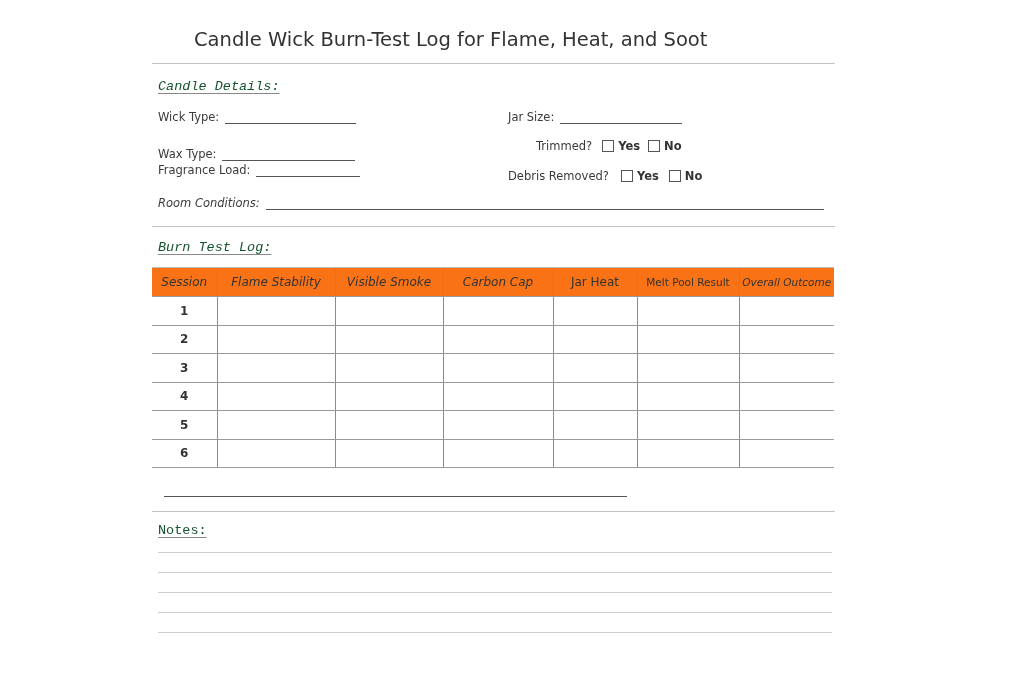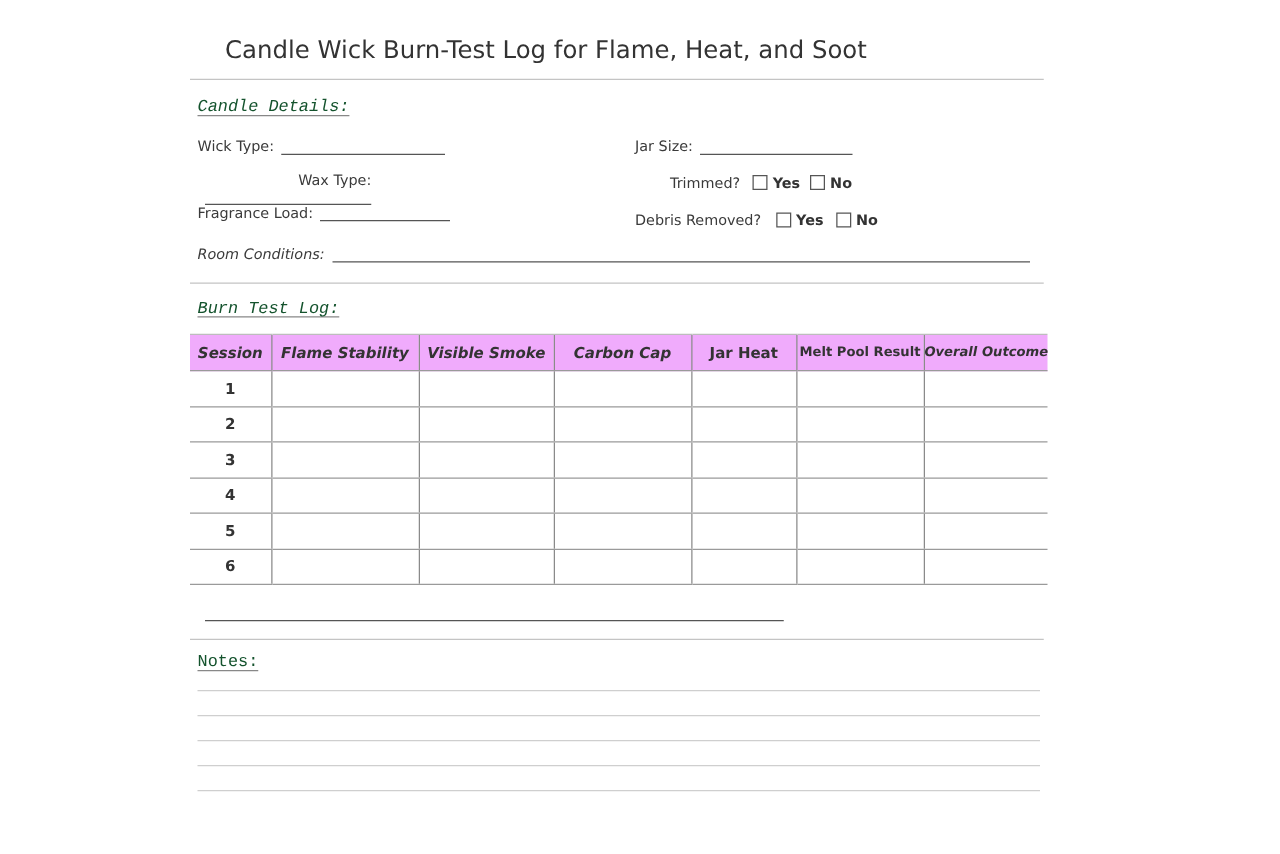--- a/index.html
+++ b/index.html
@@ -10,21 +10,21 @@
     body {
       width: 1024px;
       height: 683px;
       position: relative;
       overflow: hidden;
       font-family: "DejaVu Sans", sans-serif;
       color: #2a2a2a;
     }
     .abs { position: absolute; }
     .title {
-      left: 180px;
+      left: 194px;
       top: 28px;
       font-size: 19.5px;
       color: #333;
       letter-spacing: 0px;
       white-space: nowrap;
     }
     .hrule {
       position: absolute;
       height: 0;
       border-top: 1.5px solid #c4c4c4;
@@ -75,22 +75,22 @@
     .cb-label { font-weight: bold; color: #333; font-size: 11.5px; }
     table.log {
       position: absolute;
       left: 152px;
       top: 267px;
       border-collapse: collapse;
       table-layout: fixed;
       font-size: 12px;
     }
     table.log th {
-      background: #f0abfc;
-      font-weight: bold;
+      background: #f97316;
+      font-weight: normal;
       font-style: italic;
       color: #333;
       height: 28px;
       border-top: 1.5px solid #bdbdbd;
       border-bottom: 1.5px solid #9a9a9a;
       padding: 0;
       text-align: center;
       white-space: nowrap;
       font-size: 12px;
     }
@@ -121,21 +121,21 @@
 
 <div class="abs title">Candle Wick Burn-Test Log for Flame, Heat, and Soot</div>
 <div class="hrule" style="left:152px; top:63px; width:683px;"></div>
 
 <div class="section-heading" style="left:158px; top:79px;">Candle Details:</div>
 
 <div class="field" style="left:158px; top:110px;">
   <span class="lbl">Wick Type:</span>
   <span class="line" style="width:131px;"></span>
 </div>
-<div class="field" style="left:158px; top:137px;flex-direction:column;">
+<div class="field" style="left:158px; top:147px;">
   <span class="lbl">Wax Type:</span>
   <span class="line" style="width:133px;"></span>
 </div>
 <div class="field" style="left:158px; top:163px;">
   <span class="lbl">Fragrance Load:</span>
   <span class="line" style="width:104px;"></span>
 </div>
 
 <div class="field" style="left:508px; top:110px;">
   <span class="lbl">Jar Size:</span>

